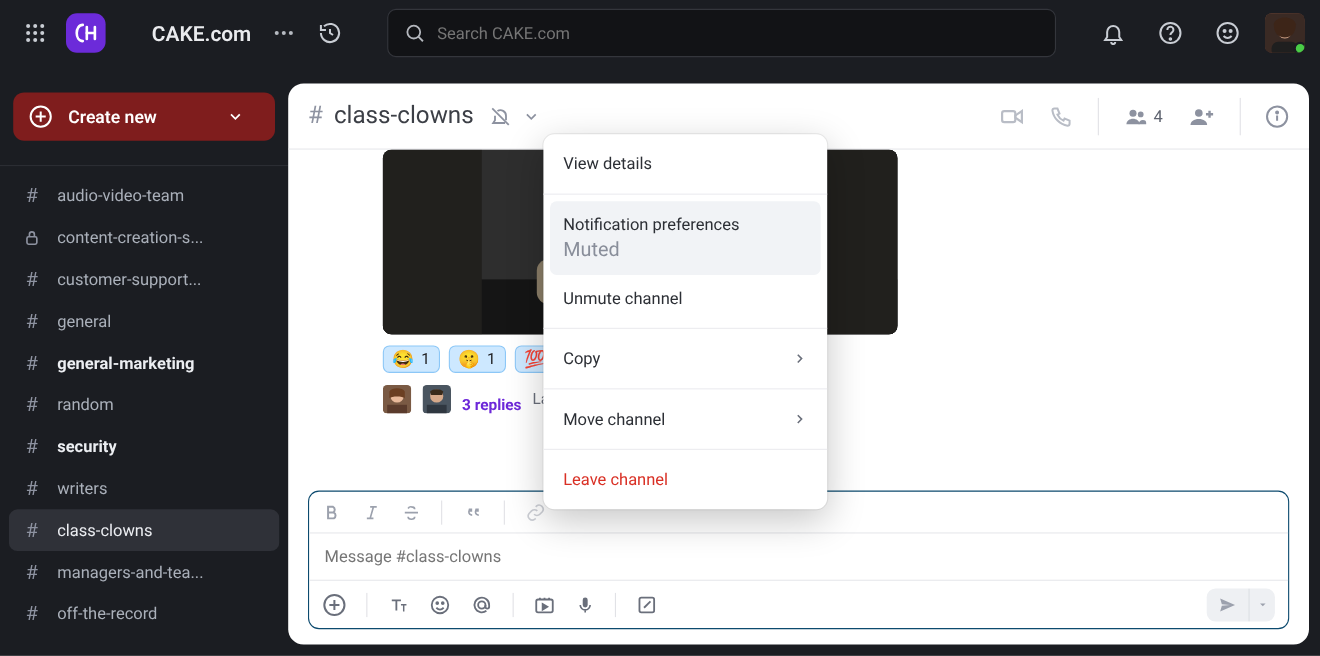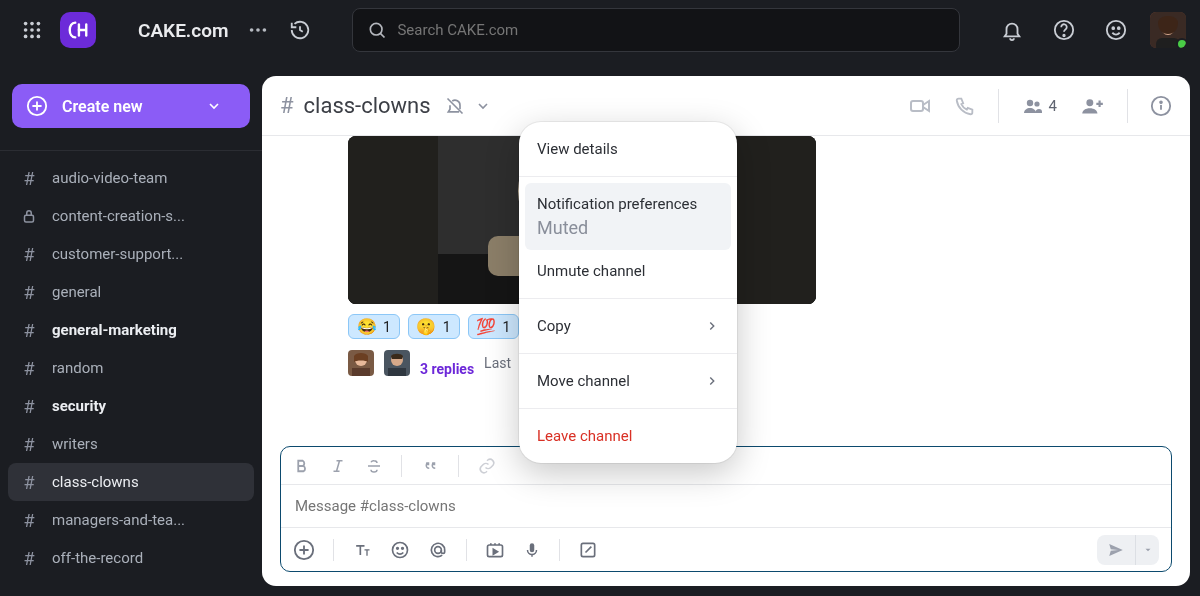--- a/index.html
+++ b/index.html
@@ -13,21 +13,21 @@
 .triple-dots { color: #b6bac1; margin-left: 6px; }
 .searchbar { flex: 1; max-width: 608px; height: 44px; background: #121316; border: 1px solid #34363c; border-radius: 8px; display: flex; align-items: center; padding: 0 14px; color: #b4b7bd; margin-left: 28px; }
 .searchbar input { flex: 1; background: transparent; border: none; outline: none; color: #e6e6e6; font-size: 15px; margin-left: 10px; }
 .topbar-right { display: flex; align-items: center; gap: 16px; margin-left: auto; }
 .avatar { width: 36px; height: 36px; border-radius: 6px; position: relative; background: linear-gradient(135deg,#7a4b3a 0%,#452a22 100%); display: flex; align-items: center; justify-content: center; overflow: hidden; }
 .avatar svg { width: 36px; height: 36px; }
 .presence { position: absolute; right: -2px; bottom: -2px; width: 12px; height: 12px; border-radius: 50%; background: #49cc46; border: 2px solid #1b1d22; }
 
 .main { display: flex; height: 536px; }
 .sidebar { width: 262px; padding: 12px 8px 0 8px; display: flex; flex-direction: column; }
-.create-btn { height: 44px; border-radius: 10px; background: #8b5cf6; color: #fff; display: flex; align-items: center; padding: 0 14px; font-size: 16px; font-weight: 600; cursor: pointer; margin: 12px 4px 18px 4px; position: relative; }
+.create-btn { height: 44px; border-radius: 10px; background: #7f1d1d; color: #fff; display: flex; align-items: center; padding: 0 14px; font-size: 16px; font-weight: 600; cursor: pointer; margin: 12px 4px 18px 4px; position: relative; }
 .create-btn svg { margin-right: 14px; }
 .create-btn .chev { position: absolute; right: 14px; }
 .divider { height: 1px; background: #2b2d33; margin: 4px -8px 8px -8px; }
 .channels { overflow-y: auto; flex: 1; }
 .ch { display: flex; align-items: center; gap: 14px; height: 38px; padding: 0 12px; border-radius: 8px; color: #aab0ba; cursor: pointer; font-size: 15px; }
 .ch .lbl { white-space: nowrap; overflow: hidden; text-overflow: ellipsis; }
 .ch.bold .lbl { font-weight: 700; color: #eceef2; }
 .ch.active { background: #2f3138; color: #eceef2; }
 .ch svg, .ch .hash { width: 18px; height: 18px; color: #8d92a0; flex: 0 0 18px; }
 .hash-char { font-size: 18px; color: #8d92a0; width: 18px; text-align: center; }
@@ -56,21 +56,21 @@
 .composer { margin: 18px 18px 14px 18px; border: 1px solid #0c4a6e; border-radius: 10px; display: flex; flex-direction: column; }
 .fmt-row { height: 38px; border-bottom: 1px solid #e7e8eb; display: flex; align-items: center; padding: 0 12px; gap: 18px; color: #9ca1ad; }
 .fmt-sep { width: 1px; height: 22px; background: #e1e2e6; }
 .msg-row { height: 42px; display: flex; align-items: center; padding: 0 14px; }
 .msg-row input { flex: 1; border: none; outline: none; font-size: 15px; color: #3c3f46; }
 .tool-row { height: 44px; border-top: 1px solid #e7e8eb; display: flex; align-items: center; padding: 0 12px; gap: 18px; color: #6a6f7b; }
 .send-group { margin-left: auto; display: flex; align-items: center; background: #eef0f3; border-radius: 8px; overflow: hidden; color: #9ca1ad; }
 .send-btn { width: 38px; height: 30px; display: flex; align-items: center; justify-content: center; }
 .send-caret { width: 24px; height: 30px; display: flex; align-items: center; justify-content: center; border-left: 1px solid #dcdfe4; }
 
-.dropdown { position: absolute; top: 46px; left: 257px; width: 218px; background: #fff; border-radius: 22px; box-shadow: 0 10px 34px rgba(0,0,0,0.22), 0 0 0 1px rgba(0,0,0,0.06); padding: 6px 0; z-index: 50; }
+.dropdown { position: absolute; top: 46px; left: 232px; width: 258px; background: #fff; border-radius: 10px; box-shadow: 0 10px 34px rgba(0,0,0,0.22), 0 0 0 1px rgba(0,0,0,0.06); padding: 6px 0; z-index: 50; }
 .dd-item { padding: 12px 18px; font-size: 15px; color: #2c2f35; cursor: pointer; display: flex; align-items: center; justify-content: space-between; }
 .dd-item.hover { background: #f1f3f6; border-radius: 6px; margin: 0 6px; padding: 12px 12px; flex-direction: column; align-items: flex-start; gap: 4px; }
 .dd-sub { font-size: 18px; color: #898e9a; }
 .dd-sep { height: 1px; background: #ececef; margin: 6px 0; }
 .dd-item.danger { color: #d93025; }
 
 svg { display: block; }
 </style>
 </head>
 <body>

